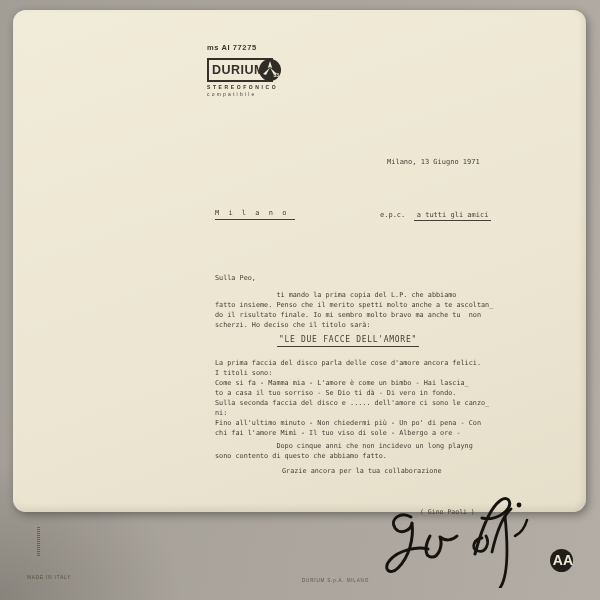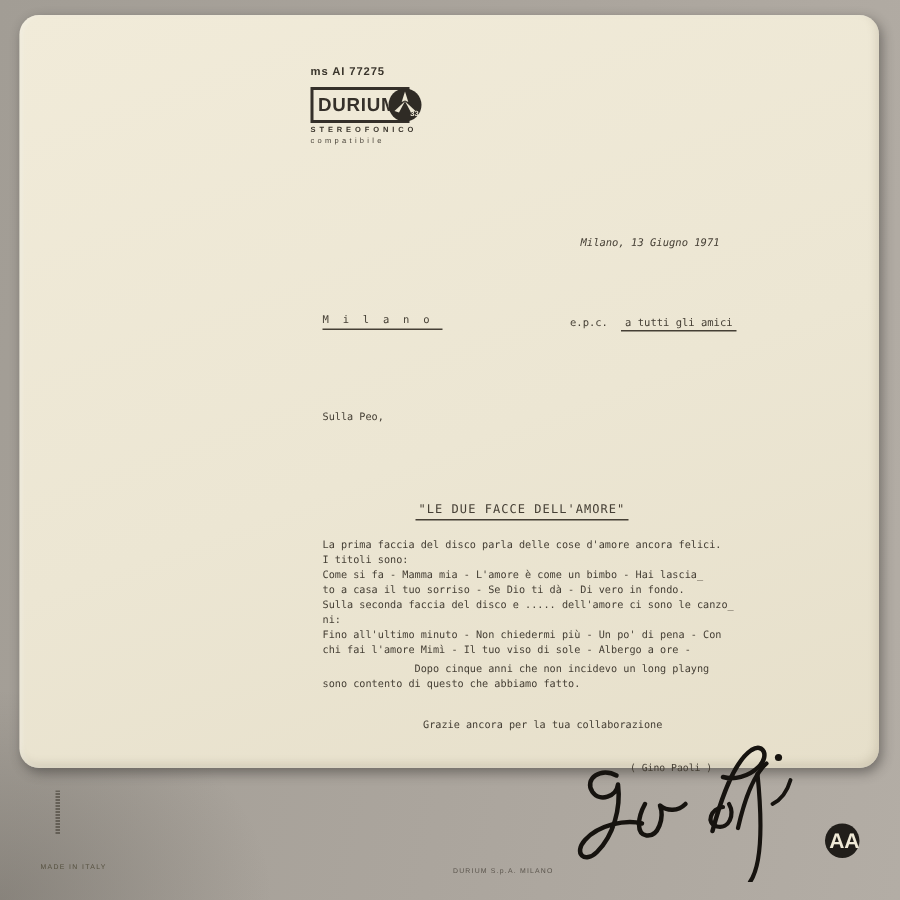--- a/index.html
+++ b/index.html
@@ -19,31 +19,31 @@
   .abs{position:absolute;}
   .mono{font-family:"DejaVu Sans Mono","Liberation Mono",monospace;color:#453f35;font-size:6.8px;line-height:10px;white-space:pre;}
   
   .catalog{left:194px;top:33px;font-weight:bold;font-size:7.5px;letter-spacing:.6px;color:#3a352c;}
   .logobox{left:194px;top:48px;width:62px;height:20px;border:2px solid #35302a;color:#35302a;}
   .logobox .brand{font-weight:bold;font-size:12.5px;letter-spacing:.5px;line-height:20px;padding-left:3px;display:block;}
   .disc{position:absolute;right:-11px;top:-2px;width:24px;height:24px;}
   .stereo{left:194px;top:74px;font-weight:bold;font-size:5px;letter-spacing:2.6px;color:#3a352c;}
   .compat{left:194px;top:81px;font-size:5px;letter-spacing:2.2px;color:#4a443a;}
   
-  .date{left:374px;top:147px;font-size:7px;font-style:italic;}
+  .date{left:374px;top:147px;font-size:7px;}
   .addr{left:202px;top:170px;line-height:9.3px;font-size:7px;}
   .city{left:202px;top:198px;font-size:7px;letter-spacing:2.5px;border-bottom:1px solid #453f35;padding:0 6px 1px 0;}
   .epc{left:367px;top:200px;font-size:7px;}
   .epc .target{border-bottom:1px solid #453f35;padding:0 3px 1px 3px;margin-top:40px;}
   .salut{left:202px;top:263px;}
   .para1{left:202px;top:280px;}
   .title{left:264px;top:325px;font-size:8px;letter-spacing:.7px;border-bottom:1px solid #453f35;padding:0 2px 2px 2px;color:#453f35;font-family:"DejaVu Sans Mono","Liberation Mono",monospace;white-space:pre;}
   .para2{left:202px;top:348px;}
   .para3{left:202px;top:431px;}
-  .closing{left:269px;top:456px;margin-top:12px;}
+  .closing{left:269px;top:456px;}
   .typedname{left:407px;top:497px;font-size:6.5px;text-align:center;}
   .sig{left:365px;top:476px;width:165px;height:102px;pointer-events:none;}
   .sig path{fill:none;stroke:#16130f;stroke-linecap:round;stroke-linejoin:round;}
   
   .vcredit{left:24px;top:517px;width:3px;height:29px;
     background:repeating-linear-gradient(180deg, rgba(60,55,45,.55) 0 .8px, rgba(60,55,45,0) .8px 2px);}
   .madein{left:14px;top:565px;font-size:4.6px;letter-spacing:.9px;color:#55503f;}
   .publisher{left:289px;top:568px;font-size:4.6px;letter-spacing:.8px;color:#5a544c;}
   .aalogo{left:537px;top:539px;width:23px;height:23px;border-radius:50%;background:#211e1a;
     text-align:right;line-height:23px;font-weight:bold;font-size:14px;color:#efe9d6;letter-spacing:0;}
@@ -65,20 +65,24 @@
     </svg>
   </div>
   <div class="abs stereo">STEREOFONICO</div>
   <div class="abs compat">compatibile</div>
 
   <div class="abs mono date">Milano, 13 Giugno 1971</div>
   <div class="abs mono city">M i l a n o</div>
   <div class="abs mono epc"><span>e.p.c.</span><span>  </span><span class="target">a tutti gli amici</span></div>
 
   <div class="abs mono salut">Sulla Peo,</div>
+  <div class="abs mono para1">               ti mando la prima copia del L.P. che abbiamo
+fatto insieme. Penso che il merito spetti molto anche a te ascoltan̲
+do il risultato finale. Io mi sembro molto bravo ma anche tu  non
+scherzi. Ho deciso che il titolo sarà:</div>
   <div class="abs title">"LE DUE FACCE DELL'AMORE"</div>
   <div class="abs mono para3">               Dopo cinque anni che non incidevo un long playng
 sono contento di questo che abbiamo fatto.</div>
   <div class="abs mono para2">La prima faccia del disco parla delle cose d'amore ancora felici.
 I titoli sono:
 Come si fa - Mamma mia - L'amore è come un bimbo - Hai lascia̲
 to a casa il tuo sorriso - Se Dio ti dà - Di vero in fondo.
 Sulla seconda faccia del disco e ..... dell'amore ci sono le canzo̲
 ni:
 Fino all'ultimo minuto - Non chiedermi più - Un po' di pena - Con

